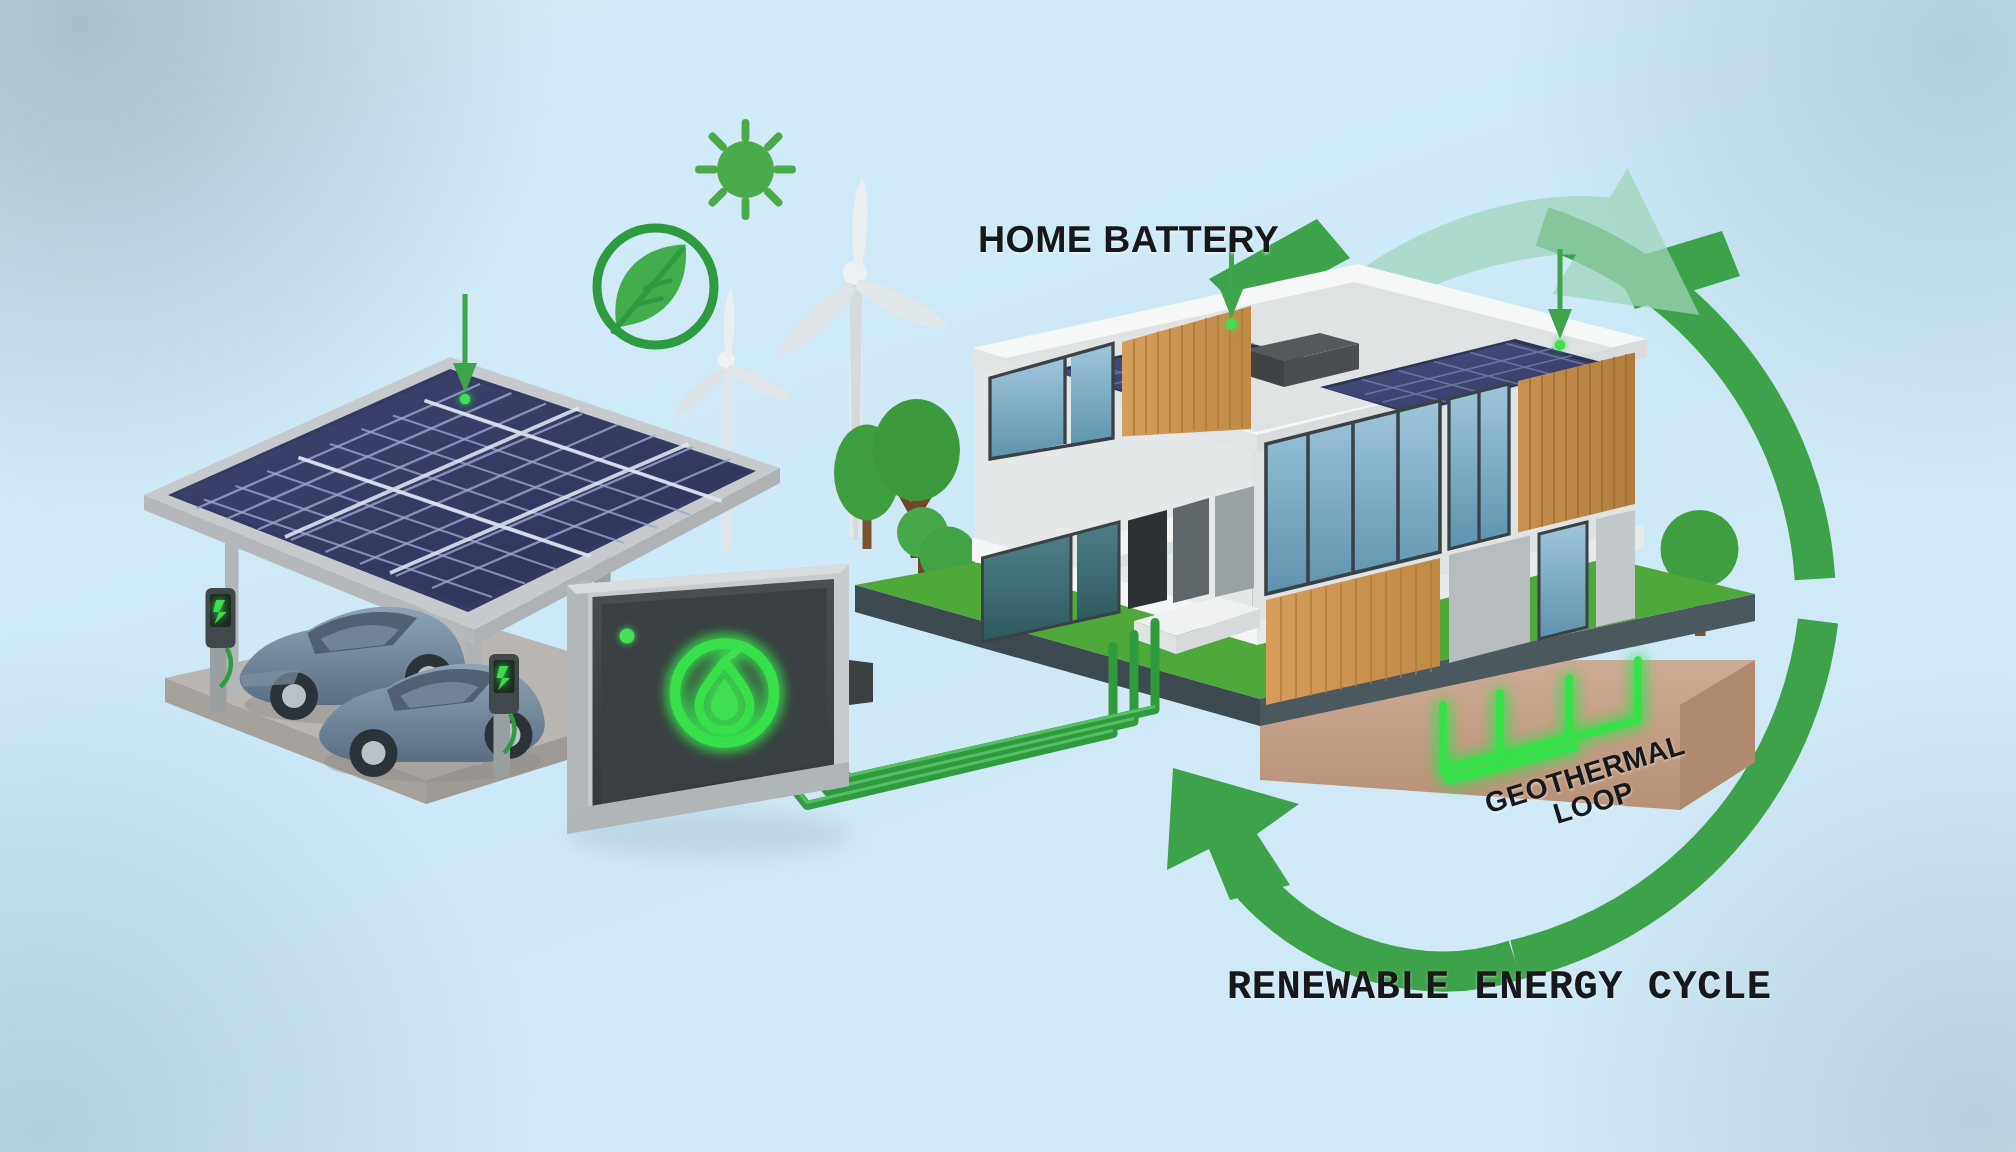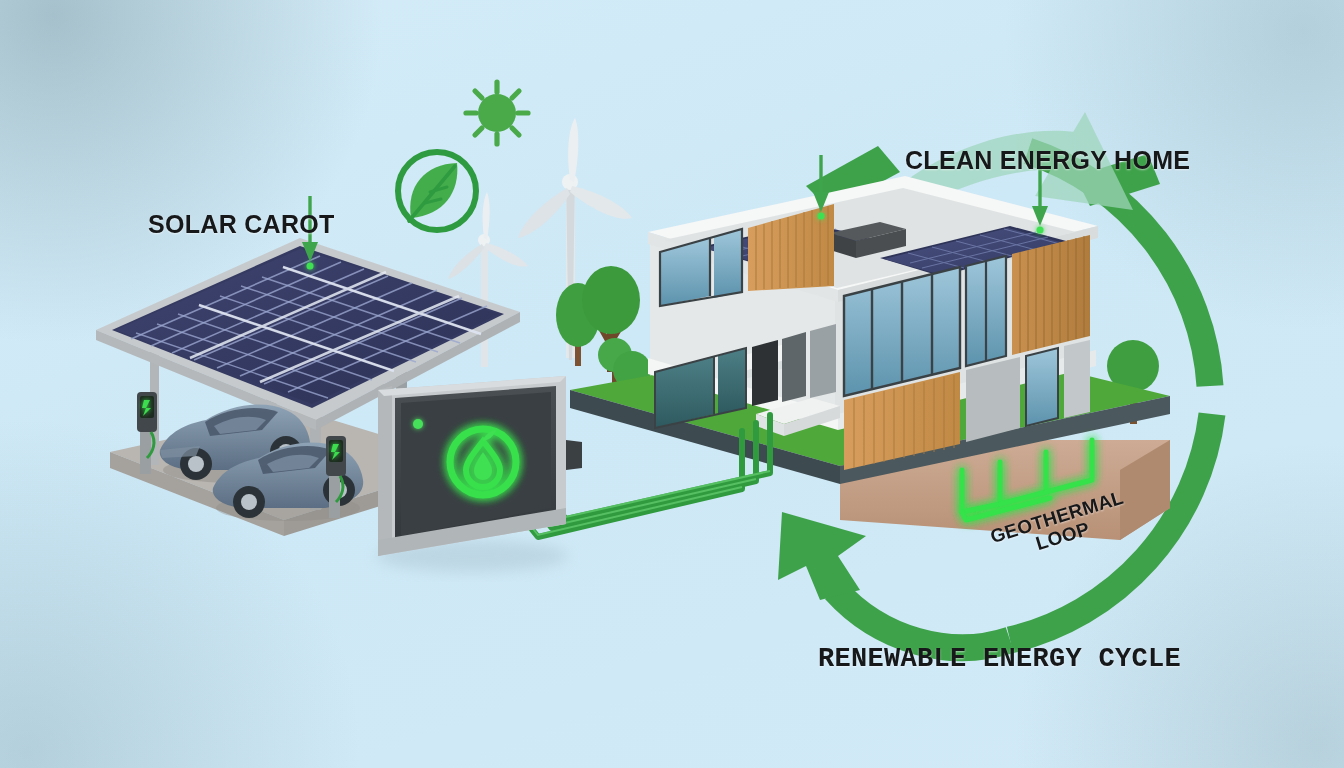--- a/index.html
+++ b/index.html
@@ -485,24 +485,23 @@
       <polygon points="821,212 813,192 829,192"></polygon>
       <polygon points="1040,226 1032,206 1048,206"></polygon>
     </g>
     <g filter="url(#glowSm)">
       <circle cx="310" cy="266" r="3.5" fill="#3fe052"></circle>
       <circle cx="821" cy="216" r="3.5" fill="#3fe052"></circle>
       <circle cx="1040" cy="230" r="3.5" fill="#3fe052"></circle>
     </g>
   </svg>
 
-  <div class="lbl" id="lbl-carport">SOLAR CAROT</div>
-
-
-  <div class="lbl" id="lbl-home">CLEAN ENERGY HOME</div>
+
+  <div class="lbl" id="lbl-battery">HOME BATTERY</div>
+
 
   <div class="lbl" id="lbl-geo">
     <span>GEOTHERMAL</span>
     <span>LOOP</span>
   </div>
 
   <div class="lbl" id="lbl-cycle">RENEWABLE ENERGY CYCLE</div>
 
 </div>
 

